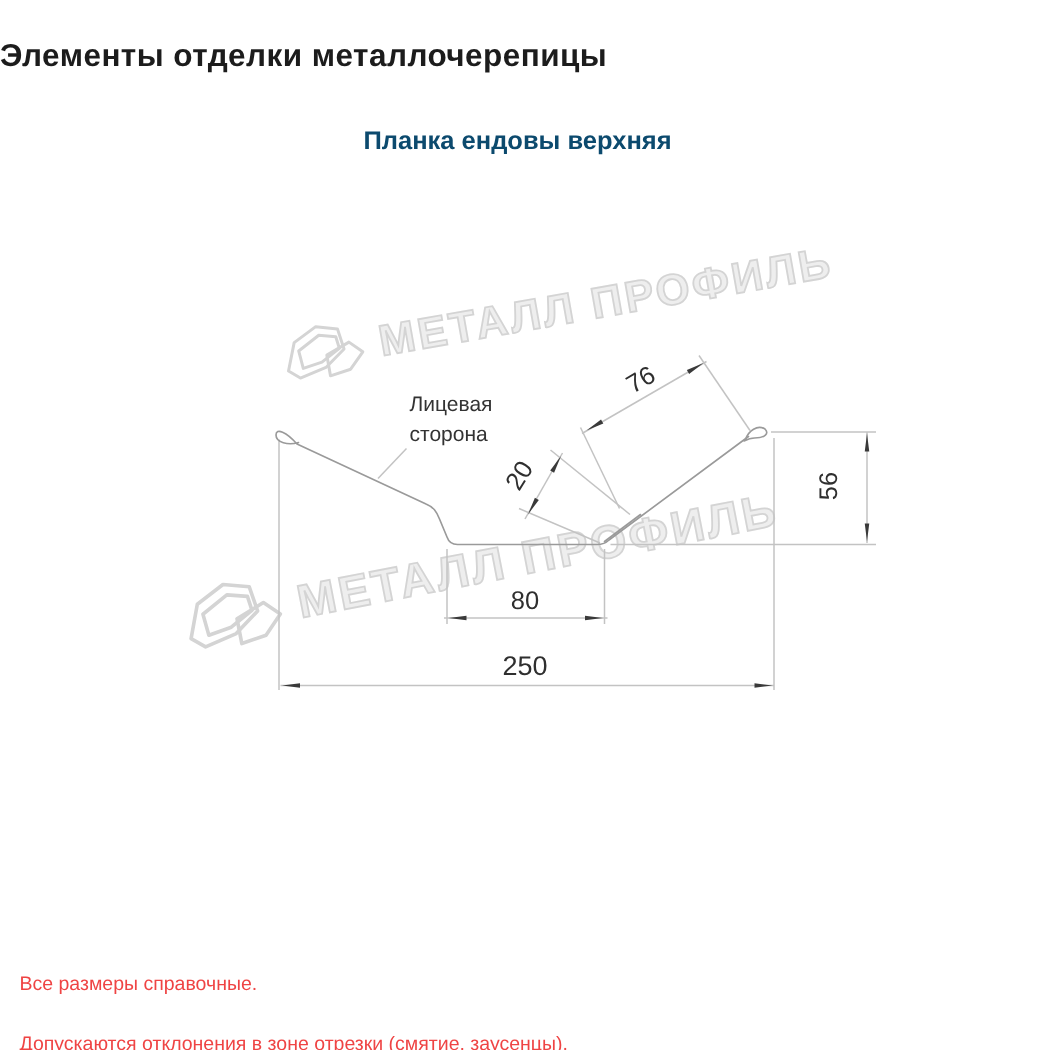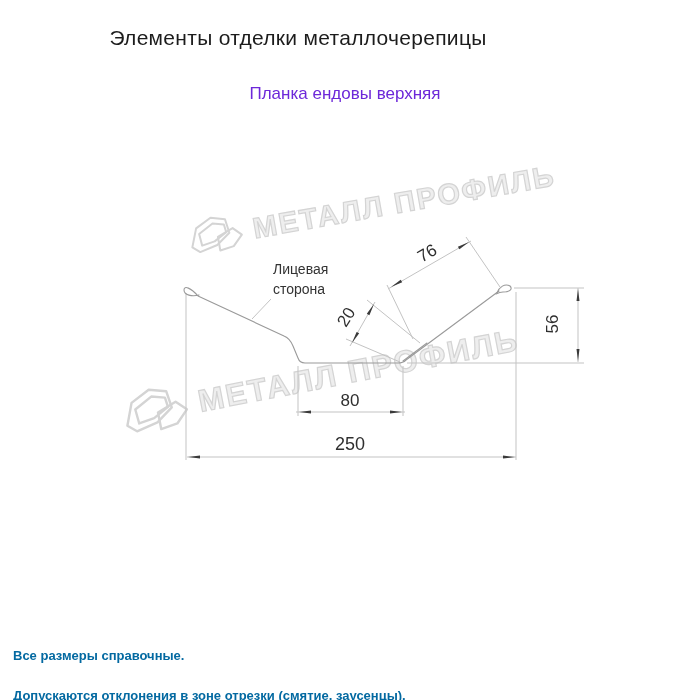--- a/index.html
+++ b/index.html
@@ -1,41 +1,41 @@
 <!DOCTYPE html>
 <html><head>
 <meta charset="utf-8">
 <style>
   html,body{margin:0;padding:0;background:#ffffff;}
   body{width:700px;height:700px;overflow:hidden;font-family:"Liberation Sans",sans-serif;}
   .page{position:relative;width:700px;height:700px;background:#fff;}
 
-  .title{position:absolute;top:26px;left:0;width:596px;text-align:center;
-         font-size:21px;font-weight:normal;color:#1c1c1c;letter-spacing:.3px;}
+  .title{position:absolute;top:26px;left:0;width:596px;text-align:left;
+         font-size:21px;font-weight:bold;color:#1c1c1c;letter-spacing:.3px;}
   .subtitle{position:absolute;left:0;width:690px;text-align:center;
-         font-size:17px;font-weight:normal;color:#6d28d9;}
+         font-size:17px;font-weight:bold;color:#0c4a6e;}
   .sub1{top:84px;}
   .sub2{top:119px;}
 
   .watermark{position:absolute;display:flex;align-items:center;gap:8px;
          pointer-events:none;}
   .wm-upper{left:188px;top:216px;transform:rotate(-10deg);transform-origin:left center;}
   .wm-lower{left:122px;top:388px;transform:rotate(-11deg);transform-origin:left center;}
   .wm-text{font-size:29px;font-weight:bold;letter-spacing:2px;white-space:nowrap;
          color:#eeeeee;-webkit-text-stroke:1.2px #d4d4d4;}
   .wm-lower .wm-text{font-size:31px;}
 
   svg.draw{position:absolute;left:0;top:0;z-index:2;}
   .profile{fill:none;stroke:#9a9a9a;stroke-width:1.1;stroke-linejoin:round;stroke-linecap:round;}
   .thin{fill:none;stroke:#c3c3c3;stroke-width:1;}
   .arrow{fill:#3a3a3a;stroke:none;}
   .dimtext{font-family:"Liberation Sans",sans-serif;font-size:17px;fill:#2f2f2f;}
   .facetext{font-family:"Liberation Sans",sans-serif;font-size:14px;fill:#333333;}
 
-  .footer{position:absolute;left:13px;color:#0369a1;font-size:13px;white-space:nowrap;font-weight:bold;}
+  .footer{position:absolute;left:13px;color:#ef4444;font-size:13px;white-space:nowrap;}
   .fn1{top:648px;}
   .fn2{top:688px;}
 </style>
 </head>
 <body>
 
 <div class="page">
 
   <div class="title">Элементы отделки металлочерепицы</div>
   <div class="subtitle sub1">Планка ендовы верхняя</div>

